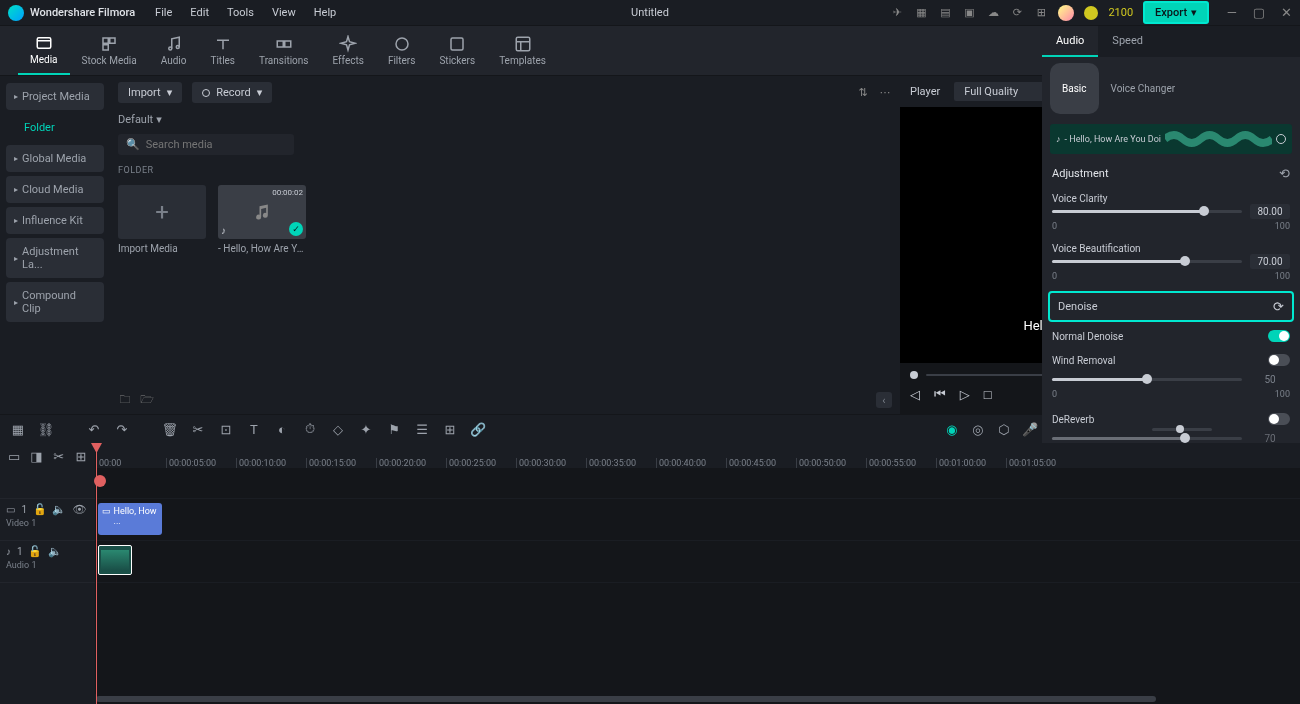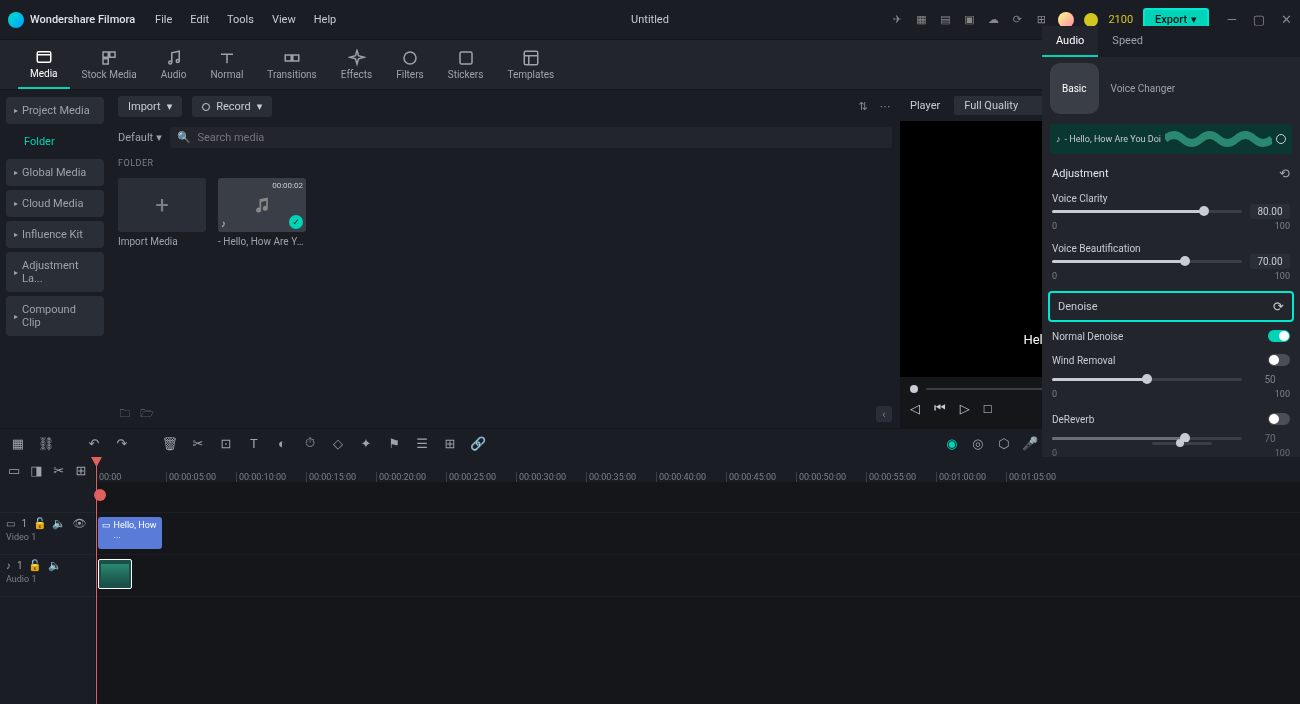--- a/index.html
+++ b/index.html
@@ -1,17 +1,17 @@
 <!DOCTYPE html>
 <html><head>
 <meta charset="utf-8">
 <style>
 * { margin:0; padding:0; box-sizing:border-box; font-family:-apple-system,Segoe UI,Roboto,sans-serif; }
 body { background:#1a1d23; color:#c8ccd4; font-size:11px; width:1300px; height:704px; overflow:hidden; position:relative; }
-.titlebar { height:40px; background:#1a1d23; display:flex; align-items:center; padding:0 8px; border-bottom:1px solid #14161a; }
+.titlebar { height:26px; background:#1a1d23; display:flex; align-items:center; padding:0 8px; border-bottom:1px solid #14161a; }
 .logo { width:16px; height:16px; background:linear-gradient(135deg,#00e0c8,#00a0ff); border-radius:50%; margin-right:6px; }
 .brand { font-size:11px; color:#e0e3e8; font-weight:500; }
 .menubar { display:flex; gap:18px; margin-left:20px; }
 .menubar span { cursor:pointer; color:#c8ccd4; }
 .title-center { position:absolute; left:50%; transform:translateX(-50%); }
 .title-right { margin-left:auto; display:flex; align-items:center; gap:10px; }
 .tr-icon { width:14px; height:14px; display:flex; align-items:center; justify-content:center; color:#888; cursor:pointer; }
 .avatar { width:16px; height:16px; border-radius:50%; background:linear-gradient(135deg,#ff8,#f8a); }
 .coin { width:14px; height:14px; border-radius:50%; background:#d0c820; display:inline-block; }
 .credits { color:#d0c820; font-size:11px; }
@@ -26,21 +26,21 @@
 .main { display:flex; height:calc(100% - 76px - 290px); }
 .sidebar { width:110px; background:#1a1d23; padding:6px; display:flex; flex-direction:column; gap:2px; }
 .side-item { padding:7px 8px; border-radius:4px; cursor:pointer; color:#9da3ac; display:flex; align-items:center; gap:4px; background:#2a2e36; margin:1px 0; }
 .side-item.active { background:transparent; color:#00d4b8; padding-left:18px; }
 .side-caret { font-size:8px; }
 .browser { flex:1; background:#1a1d23; display:flex; flex-direction:column; }
 .browser-top { display:flex; align-items:center; gap:10px; padding:6px 8px; }
 .import-dd { background:#2a2e36; padding:4px 10px; border-radius:3px; display:flex; align-items:center; gap:6px; cursor:pointer; }
 .record-dd { background:#2a2e36; padding:4px 10px; border-radius:3px; display:flex; align-items:center; gap:6px; cursor:pointer; }
 .rec-dot { width:8px; height:8px; border-radius:50%; border:1px solid #c8ccd4; }
-.browser-search { display:flex; align-items:center; gap:8px; padding:4px 8px; }
+.browser-search { display:flex; align-items:flex-start; gap:8px; padding:4px 8px;flex-direction:column; }
 .default-dd { color:#9da3ac; display:flex; align-items:center; gap:3px; cursor:pointer; }
 .search-box { flex:1; background:#22252c; border-radius:3px; display:flex; align-items:center; padding:4px 8px; gap:6px; }
 .search-box input { background:transparent; border:0; outline:0; color:#c8ccd4; flex:1; font-size:11px; }
 .folder-lbl { padding:6px 8px; color:#7a808a; font-size:9px; letter-spacing:0.5px; }
 .media-grid { display:flex; gap:12px; padding:4px 8px; }
 .media-card { width:88px; }
 .media-thumb { width:88px; height:54px; background:#2a2e36; border-radius:3px; display:flex; align-items:center; justify-content:center; position:relative; cursor:pointer; }
 .plus { font-size:24px; color:#7a808a; }
 .audio-thumb { background:#3a3e46; }
 .audio-thumb svg { width:20px; height:20px; }
@@ -195,21 +195,21 @@
         <path d="M9 18V5l10-2v13"></path>
         <circle cx="7" cy="18" r="2"></circle>
         <circle cx="17" cy="16" r="2"></circle>
       </svg>
       <span class="tab-lbl">Audio</span>
     </div>
   <div class="tab">
       <svg viewBox="0 0 24 24" fill="none" stroke="currentColor" stroke-width="2">
         <path d="M4 7h16M12 7v12"></path>
       </svg>
-      <span class="tab-lbl">Normal</span>
+      <span class="tab-lbl">Titles</span>
     </div>
   <div class="tab">
       <svg viewBox="0 0 24 24" fill="none" stroke="currentColor" stroke-width="2">
         <rect x="3" y="8" width="8" height="8"></rect>
         <rect x="13" y="8" width="8" height="8"></rect>
       </svg>
       <span class="tab-lbl">Transitions</span>
     </div>
   <div class="tab">
       <svg viewBox="0 0 24 24" fill="none" stroke="currentColor" stroke-width="2">

